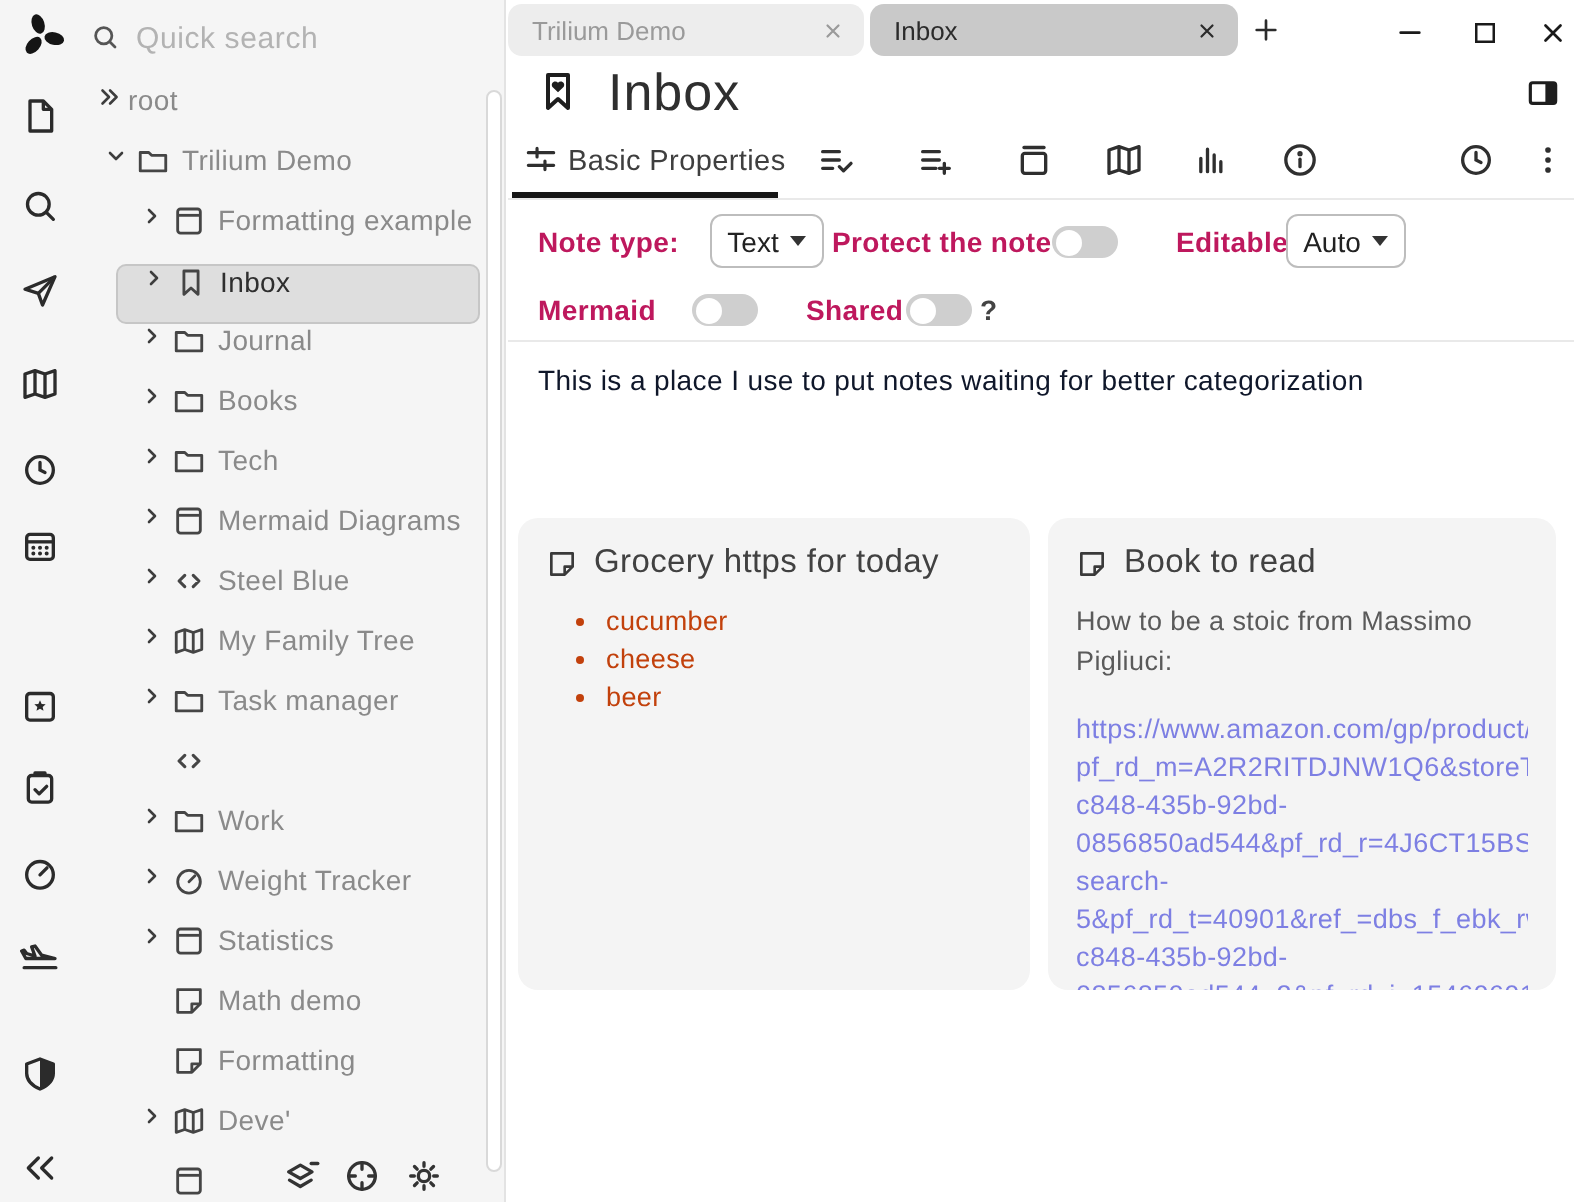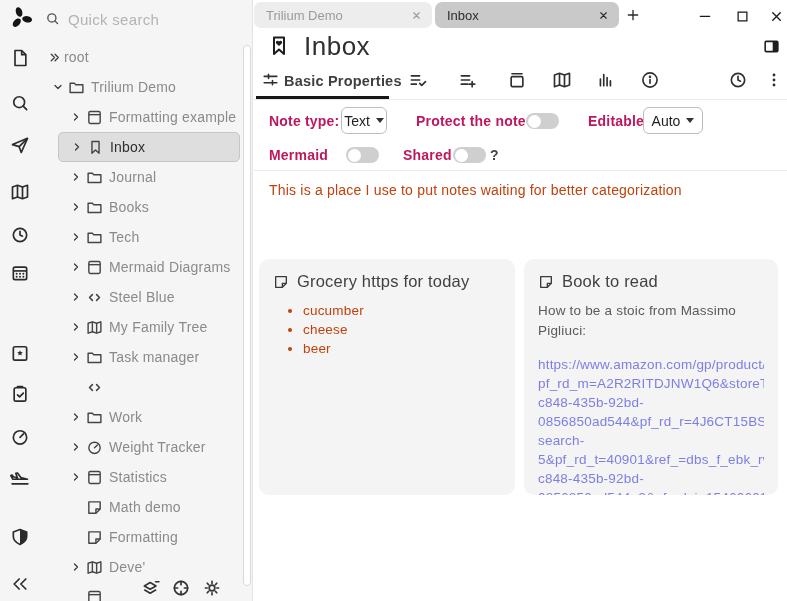--- a/index.html
+++ b/index.html
@@ -1,28 +1,28 @@
 <!DOCTYPE html>
 <html><head>
 <meta charset="utf-8">
 <style>
   html,body{margin:0;padding:0;background:#fff;}
   #app{position:relative;width:787px;height:601px;overflow:hidden;
        font-family:"Liberation Sans",sans-serif;background:#f5f5f5;}
-  .abs{position:absolute;font-weight:bold;}
+  .abs{position:absolute;}
   svg{display:block;}
   
   .launch{position:absolute;left:10px;width:20px;height:20px;color:#2b2b2b;cursor:pointer;}
   
   #qsearch{position:absolute;left:66px;top:6px;width:165px;height:24px;border:none;outline:none;
            background:transparent;font-family:"Liberation Sans",sans-serif;font-size:15px;color:#444;}
   #qsearch::placeholder{color:#b3b3b3;letter-spacing:.3px;}
   
   #tree{position:absolute;left:44px;top:42px;width:196px;}
-  .trow{height:30px;display:flex;align-items:center;white-space:nowrap;overflow:hidden;cursor:pointer;}
+  .trow{height:30px;display:flex;align-items:flex-start;white-space:nowrap;overflow:hidden;cursor:pointer;}
   .tchev{width:16px;flex:0 0 16px;color:#3d3d3d;display:flex;align-items:center;}
   .tico{width:18px;flex:0 0 18px;margin-right:5px;color:#454545;display:flex;align-items:center;}
   .tlabel{font-size:14px;color:#8a8a8a;letter-spacing:.2px;}
   .trow.sel{background:#dedede;border:1px solid #c6c6c6;border-radius:5px;height:28px;}
   .trow.sel .tlabel{color:#2e2e2e;}
   
   #treescroll{position:absolute;left:243px;top:45px;width:6px;height:539px;background:#fff;
               border:1px solid #d9d9d9;border-radius:4px;}
   
   #main{position:absolute;left:252px;top:0;width:535px;height:601px;background:#fff;
@@ -39,21 +39,21 @@
   .plabel{position:absolute;font-size:14px;color:#be185d;letter-spacing:.2px;font-weight:bold;}
   .pselect{position:absolute;height:27px;background:#fff;border:1px solid #bdbdbd;border-radius:6px;
            display:flex;align-items:center;justify-content:center;gap:6px;font-size:14px;color:#222;
            box-sizing:border-box;cursor:pointer;}
   .caret{width:0;height:0;border-left:4px solid transparent;border-right:4px solid transparent;
          border-top:5px solid #333;}
   .toggle{position:absolute;width:33px;height:16px;background:#cfcfcf;border-radius:9px;cursor:pointer;}
   .toggle .knob{position:absolute;left:1.5px;top:1.5px;width:13px;height:13px;background:#fff;
                 border-radius:50%;}
   #propline{position:absolute;left:1px;top:170px;width:534px;border-top:1px solid #e9e9e9;}
-  #desc{position:absolute;left:16px;top:182px;font-size:14px;color:#c2410c;letter-spacing:.2px;}
+  #desc{position:absolute;left:16px;top:182px;font-size:14px;color:#0f172a;letter-spacing:.2px;}
   .card{position:absolute;top:259px;height:236px;background:#f4f4f4;border-radius:10px;
         box-sizing:border-box;padding:13px 14px;overflow:hidden;}
   .cardtitle{display:flex;align-items:center;gap:8px;font-size:16.5px;color:#414141;letter-spacing:.2px;}
   .cardtitle .tico2{color:#3a3a3a;display:flex;}
   .card ul{margin:10px 0 0 0;padding-left:30px;}
   .card li{font-size:13.5px;color:#c2410c;line-height:19px;letter-spacing:.2px;}
   .cardtext{margin-top:10px;font-size:13.5px;color:#5a5a5a;line-height:20px;letter-spacing:.2px;
             width:226px;}
   .linkblock{margin-top:14px;}
   .linkline{font-size:13.5px;color:#7d7fe3;line-height:19px;white-space:nowrap;overflow:hidden;
@@ -542,21 +542,21 @@
     <span class="ribbtn" style="left:511px">
       <svg viewBox="0 0 24 24" width="20" height="20" fill="currentColor">
           <circle cx="12" cy="6" r="1.7"></circle>
           <circle cx="12" cy="12" r="1.7"></circle>
           <circle cx="12" cy="18" r="1.7"></circle>
         </svg>
       </span>
     <div id="ribbonline"></div>
 
     <span class="plabel" style="left:16px;top:113px">Note type:</span>
-    <div class="pselect" style="left:88px;top:107px;width:46px">
+    <div class="pselect" style="left:102px;top:107px;width:57px">
       <span>Text</span>
       <span class="caret"></span>
     </div>
     <span class="plabel" style="left:163px;top:113px">Protect the note</span>
     <div class="toggle" style="left:273px;top:113px">
         <span class="knob"></span>
       </div>
     <span class="plabel" style="left:335px;top:113px">Editable:</span>
     <div class="pselect" style="left:390px;top:107px;width:60px">
       <span>Auto</span>

